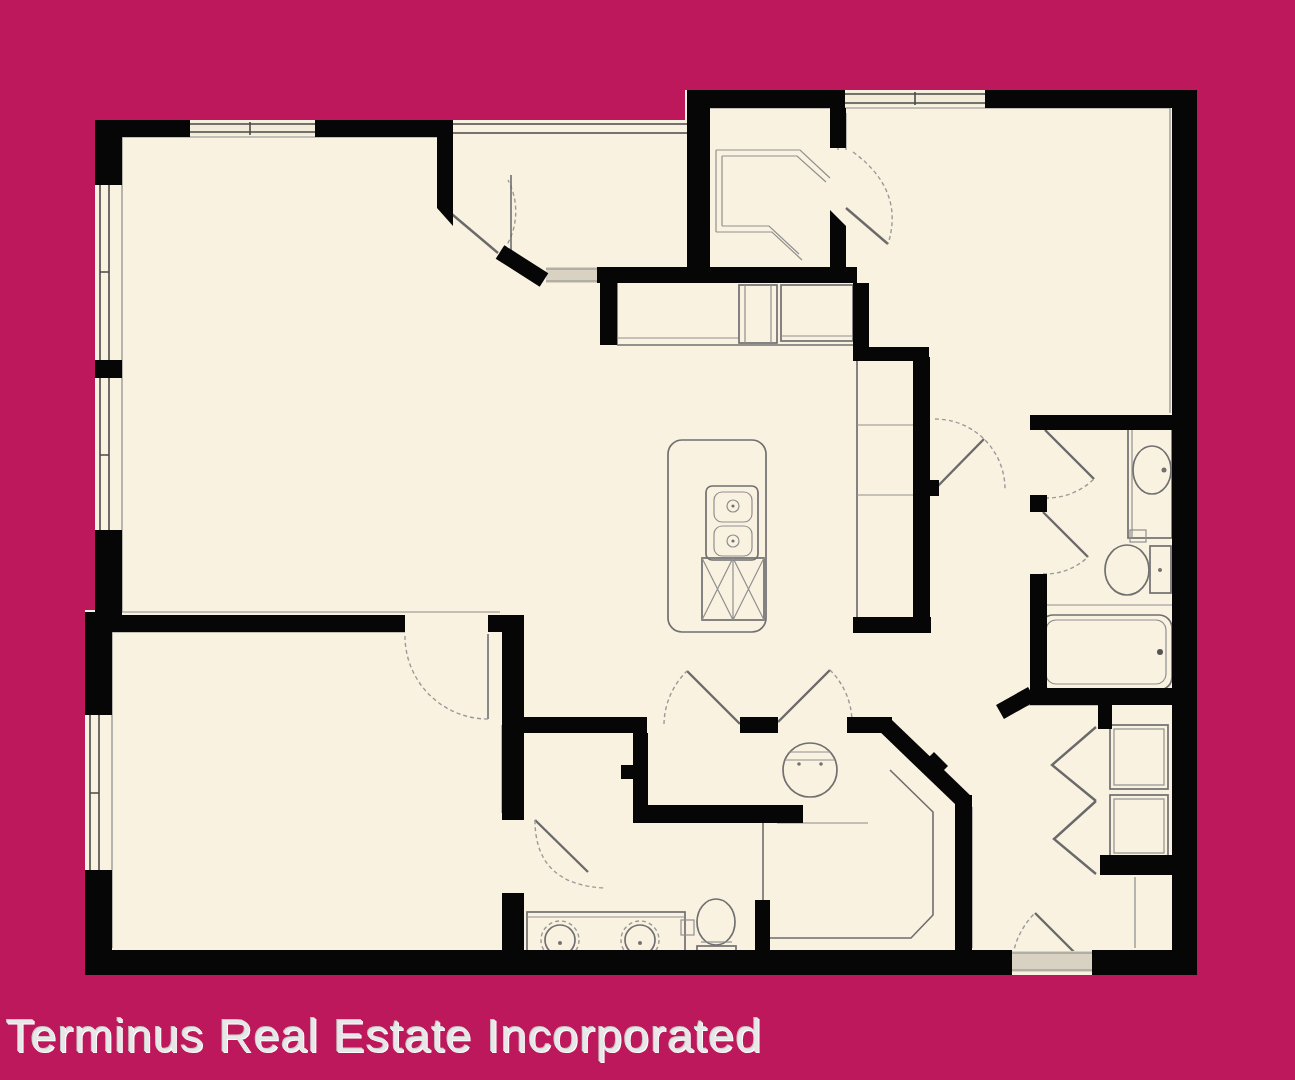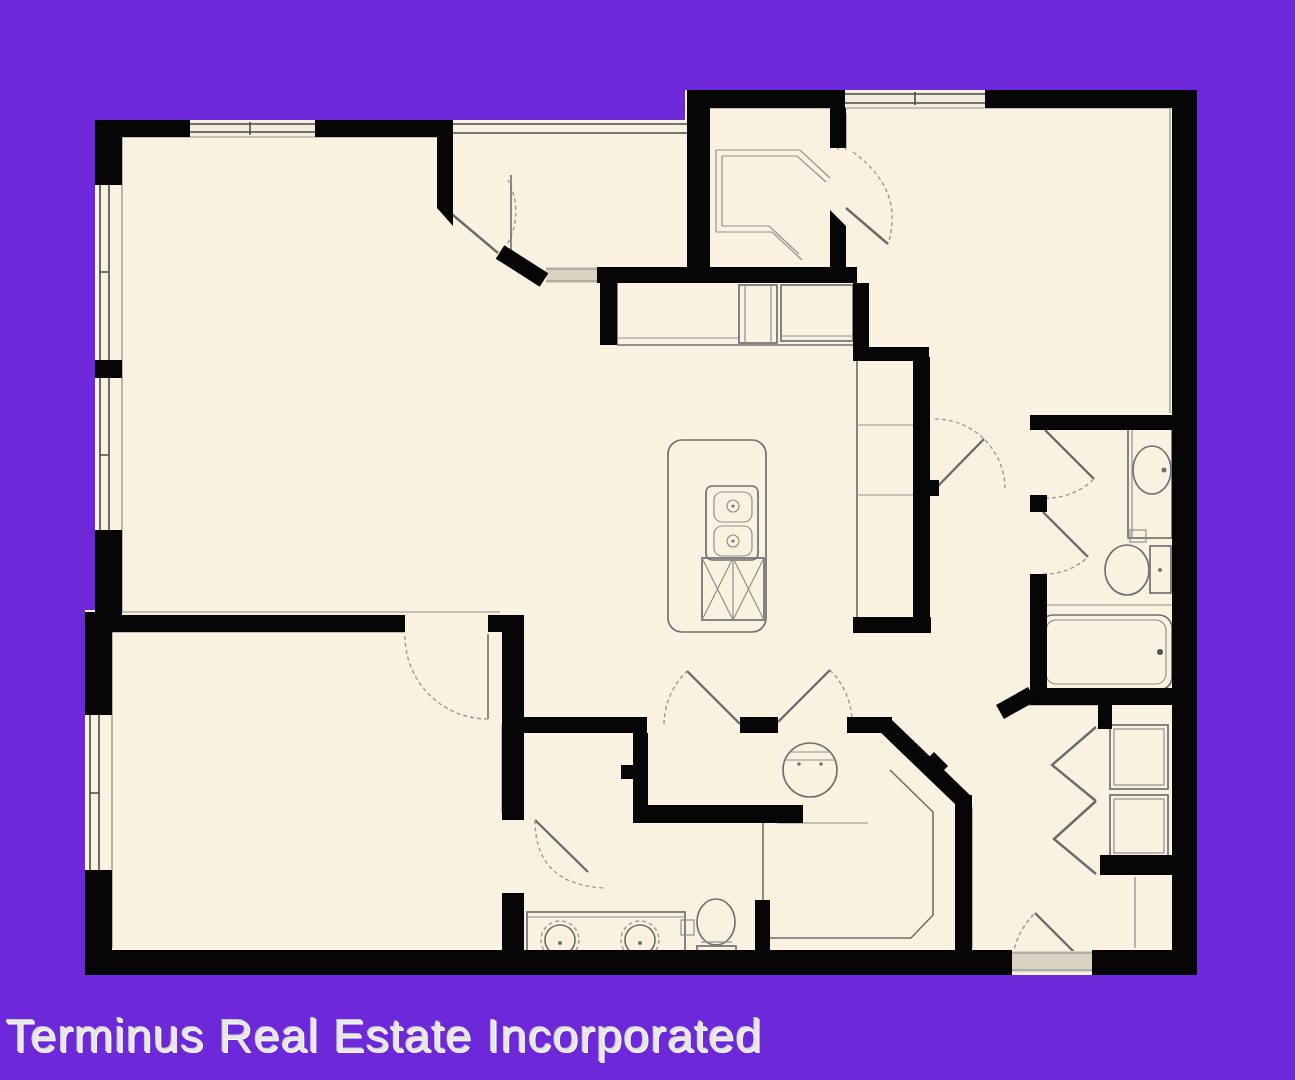--- a/index.html
+++ b/index.html
@@ -1,16 +1,16 @@
 <!DOCTYPE html>
 <html><head>
 <meta charset="utf-8">
 <style>
   html,body{margin:0;padding:0;background:#ffffff;}
-  .stage{position:relative;width:1295px;height:1080px;background:#6d28d9;overflow:hidden;
+  .stage{position:relative;width:1295px;height:1080px;background:#be185d;overflow:hidden;
          font-family:"Liberation Sans", sans-serif;}
   svg{position:absolute;left:0;top:0;}
   .wall{fill:#060606;stroke:none;}
   .thin{stroke:#6e6e6e;stroke-width:1.6;fill:none;}
   .thin2{stroke:#8a8a8a;stroke-width:1.2;fill:none;}
   .fix{stroke:#707070;stroke-width:1.7;fill:none;}
   .fixlt{stroke:#8f8f8f;stroke-width:1.2;fill:none;}
   .arc{stroke:#9a9a9a;stroke-width:1.4;fill:none;stroke-dasharray:4 3;}
   .leaf{stroke:#6a6a6a;stroke-width:2.4;fill:none;}
   .winline{stroke:#4a4a4a;stroke-width:1.6;fill:none;}

